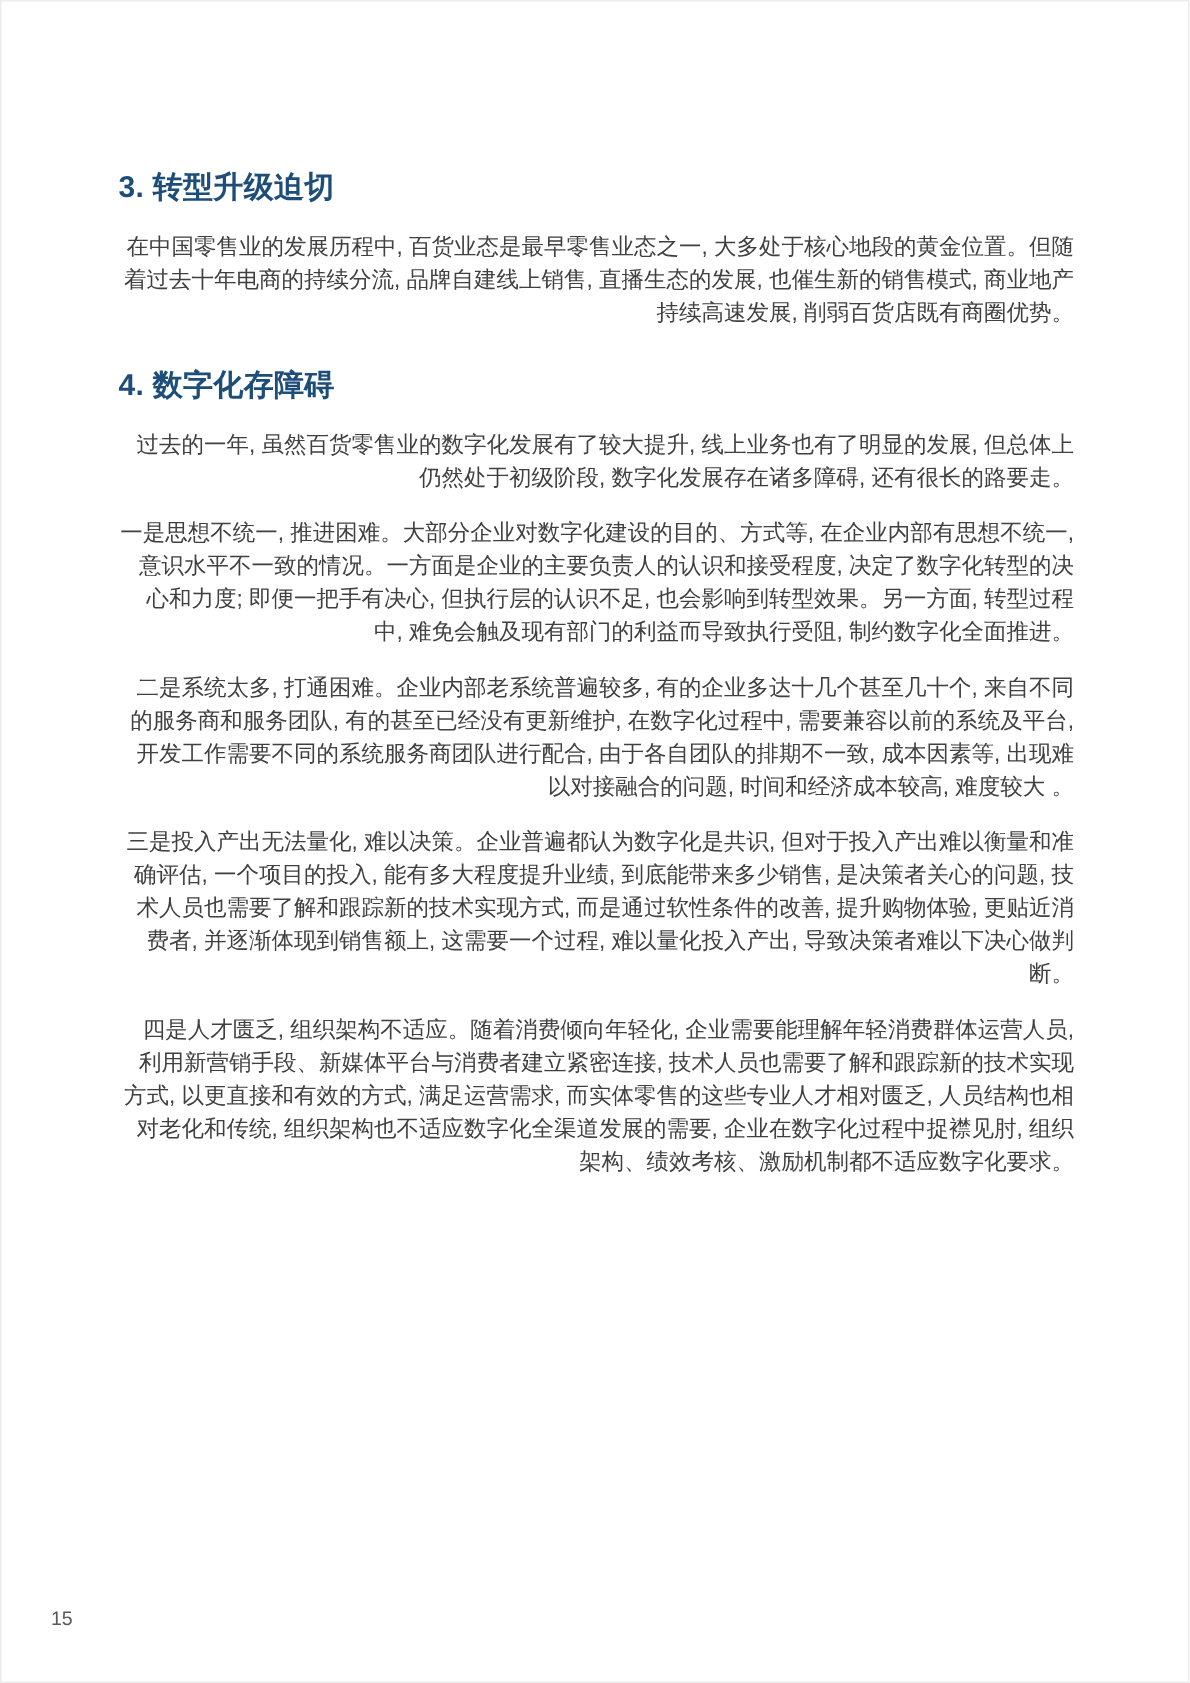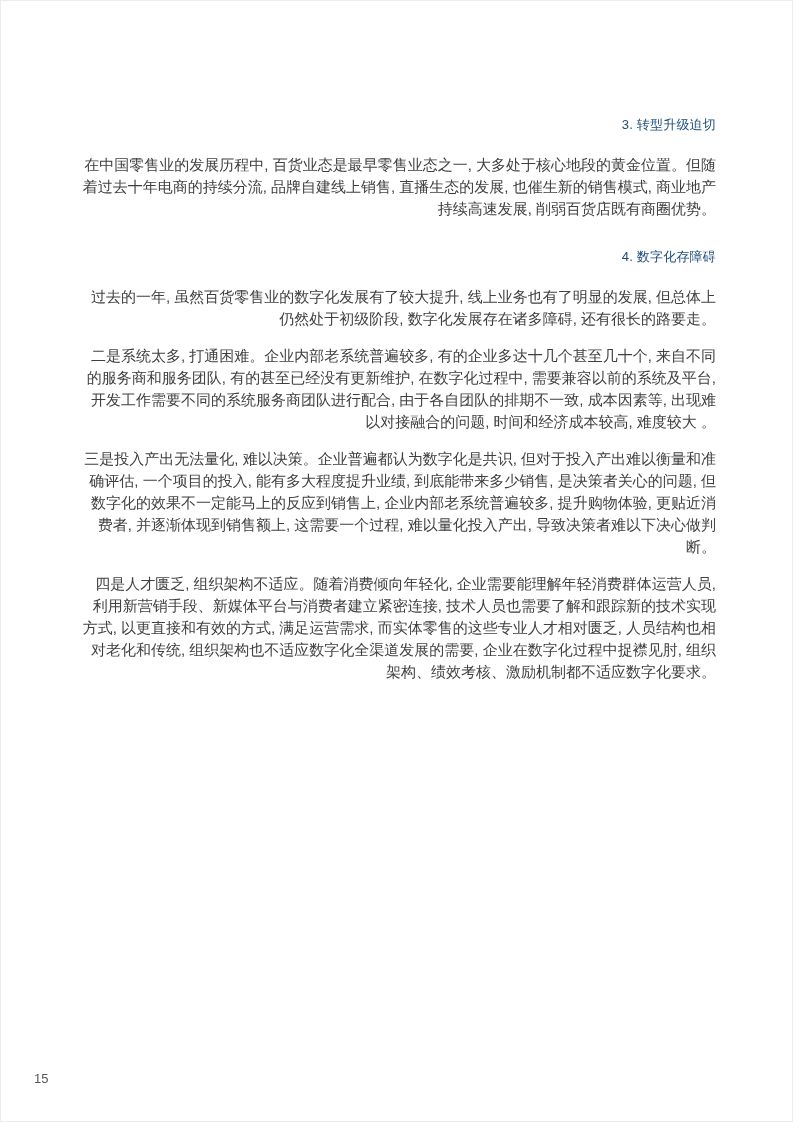--- a/index.html
+++ b/index.html
@@ -17,27 +17,26 @@
     background: #ffffff;
     box-shadow: inset 0 0 0 1px #ececec;
   }
   .content {
     position: absolute;
     left: 79px;
     top: 112px;
     width: 637px;
   }
   .section-heading {
-    font-size: 13px;
-    font-weight: normal;
+    font-size: 20px;
+    font-weight: bold;
     color: #1d4e79;
     line-height: 26px;
     margin-bottom: 16px;
     letter-spacing: 0.2px;
-    text-align: right;
   }
   .section + .section .section-heading {
     margin-top: 24px;
   }
   .para {
     font-size: 15px;
     line-height: 22px;
     color: #404040;
     margin-bottom: 15px;
     text-align: right;
@@ -59,21 +58,22 @@
   <div class="content">
 
     <section class="section">
       <h2 class="section-heading">3. 转型升级迫切</h2>
       <p class="para">在中国零售业的发展历程中, 百货业态是最早零售业态之一, 大多处于核心地段的黄金位置。但随着过去十年电商的持续分流, 品牌自建线上销售, 直播生态的发展, 也催生新的销售模式, 商业地产持续高速发展, 削弱百货店既有商圈优势。</p>
     </section>
 
     <section class="section">
       <h2 class="section-heading">4. 数字化存障碍</h2>
       <p class="para">过去的一年, 虽然百货零售业的数字化发展有了较大提升, 线上业务也有了明显的发展, 但总体上仍然处于初级阶段, 数字化发展存在诸多障碍, 还有很长的路要走。</p>
+      <p class="para">一是思想不统一, 推进困难。大部分企业对数字化建设的目的、方式等, 在企业内部有思想不统一, 意识水平不一致的情况。一方面是企业的主要负责人的认识和接受程度, 决定了数字化转型的决心和力度; 即便一把手有决心, 但执行层的认识不足, 也会影响到转型效果。另一方面, 转型过程中, 难免会触及现有部门的利益而导致执行受阻, 制约数字化全面推进。</p>
       <p class="para">二是系统太多, 打通困难。企业内部老系统普遍较多, 有的企业多达十几个甚至几十个, 来自不同的服务商和服务团队, 有的甚至已经没有更新维护, 在数字化过程中, 需要兼容以前的系统及平台, 开发工作需要不同的系统服务商团队进行配合, 由于各自团队的排期不一致, 成本因素等, 出现难以对接融合的问题, 时间和经济成本较高, 难度较大 。</p>
-      <p class="para">三是投入产出无法量化, 难以决策。企业普遍都认为数字化是共识, 但对于投入产出难以衡量和准确评估, 一个项目的投入, 能有多大程度提升业绩, 到底能带来多少销售, 是决策者关心的问题, 但数字化的效果不一定能马上的反应到销售上, 企业内部老系统普遍较多, 提升购物体验, 更贴近消费者, 并逐渐体现到销售额上, 这需要一个过程, 难以量化投入产出, 导致决策者难以下决心做判断。</p>
+      <p class="para">三是投入产出无法量化, 难以决策。企业普遍都认为数字化是共识, 但对于投入产出难以衡量和准确评估, 一个项目的投入, 能有多大程度提升业绩, 到底能带来多少销售, 是决策者关心的问题, 技术人员也需要了解和跟踪新的技术实现方式, 而是通过软性条件的改善, 提升购物体验, 更贴近消费者, 并逐渐体现到销售额上, 这需要一个过程, 难以量化投入产出, 导致决策者难以下决心做判断。</p>
       <p class="para">四是人才匮乏, 组织架构不适应。随着消费倾向年轻化, 企业需要能理解年轻消费群体运营人员, 利用新营销手段、新媒体平台与消费者建立紧密连接, 技术人员也需要了解和跟踪新的技术实现方式, 以更直接和有效的方式, 满足运营需求, 而实体零售的这些专业人才相对匮乏, 人员结构也相对老化和传统, 组织架构也不适应数字化全渠道发展的需要, 企业在数字化过程中捉襟见肘, 组织架构、绩效考核、激励机制都不适应数字化要求。</p>
     </section>
 
   </div>
 
   <div class="page-number">15</div>
 </div>
 
 </body></html>

